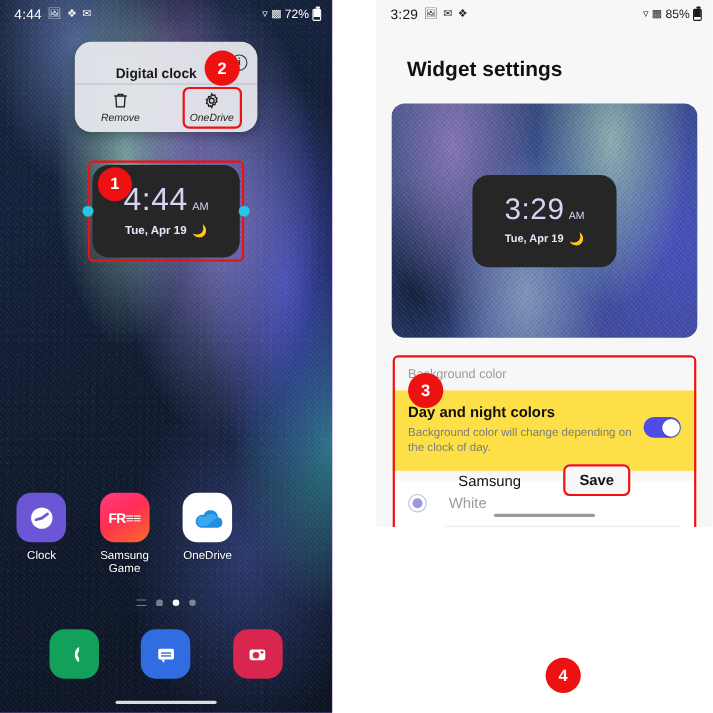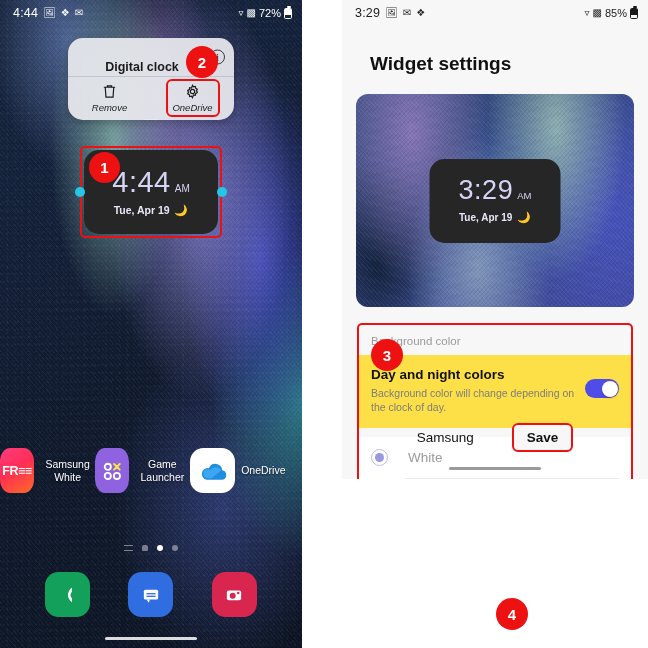--- a/index.html
+++ b/index.html
@@ -124,21 +124,21 @@
     width: 10px; height: 10px; border-radius: 50%; background: #23c8e8; z-index: 6;
   }
   .handle.left { left: -5px; }
   .handle.right { right: -5px; }
 
   
   .apps {
     position: absolute; left: 0; right: 0; top: 448px;
     display: grid; grid-template-columns: repeat(4, 1fr); z-index: 4;
   }
-  .app { display: flex; flex-direction: row; align-items: center; gap: 6px; }
+  .app { display: flex; flex-direction: column; align-items: center; gap: 6px; }
   .app-ic {
     width: 45px; height: 45px; border-radius: 30%;
     display: flex; align-items: center; justify-content: center; position: relative;
   }
   .app-lbl {
     font-size: 10.5px; color: #fff; text-align: center; line-height: 1.15;
     text-shadow: 0 1px 2px rgba(0,0,0,.55); max-width: 68px;
   }
   .ic-clock { background: #6b57d6; }
   .ic-free { background: linear-gradient(150deg,#ff3d7f 0%, #ff2d55 45%, #ff6a28 100%); }
@@ -346,35 +346,33 @@
           <span class="w-date">Tue, Apr 19</span>
           <span class="w-moon">🌙</span>
         </div>
       </div>
       <span class="handle left"></span>
       <span class="handle right"></span>
     </div>
 
     <div class="apps">
       <div class="app">
+        <div class="app-ic ic-clock">
+          <svg viewBox="0 0 40 40" width="30" height="30">
+            <circle cx="20" cy="20" r="13" fill="#ffffff"></circle>
+            <path d="M13 22 L20 20 L27 15" stroke="#6b57d6" stroke-width="3.4" fill="none" stroke-linecap="round"></path>
+          </svg>
+        </div>
+        <span class="app-lbl">Clock</span>
+      </div>
+      <div class="app">
         <div class="app-ic ic-free">
           <span style="color:#fff;font-size:12.5px;font-weight:700;letter-spacing:-.5px;">FR≡≡</span>
         </div>
-        <span class="app-lbl">Samsung White</span>
-      </div>
-      <div class="app">
-        <div class="app-ic ic-game">
-          <svg viewBox="0 0 40 40" width="28" height="28">
-            <circle cx="14" cy="14" r="4.4" fill="none" stroke="#fff" stroke-width="2.6"></circle>
-            <circle cx="14" cy="27" r="4.4" fill="none" stroke="#fff" stroke-width="2.6"></circle>
-            <circle cx="27" cy="27" r="4.4" fill="none" stroke="#fff" stroke-width="2.6"></circle>
-            <path d="M23 10 L31 18 M31 10 L23 18" stroke="#f5e642" stroke-width="2.8" stroke-linecap="round"></path>
-          </svg>
-        </div>
-        <span class="app-lbl">Game Launcher</span>
+        <span class="app-lbl">Samsung Game</span>
       </div>
       <div class="app">
         <div class="app-ic ic-onedrive">
           <svg viewBox="0 0 40 30" width="32" height="24">
             <path d="M12 26 h19 a6 6 0 0 0 .4-11.9 A8.5 8.5 0 0 0 15 11.5 A7 7 0 0 0 12 26 z" fill="#1f8ee0"></path>
             <path d="M17 13.5 a8 8 0 0 1 13.4 .6 l-12 9.9 H12 a6 6 0 0 1 -.4-11.1 z" fill="#3fa9f5" opacity=".9"></path>
           </svg>
         </div>
         <span class="app-lbl">OneDrive</span>
       </div>

